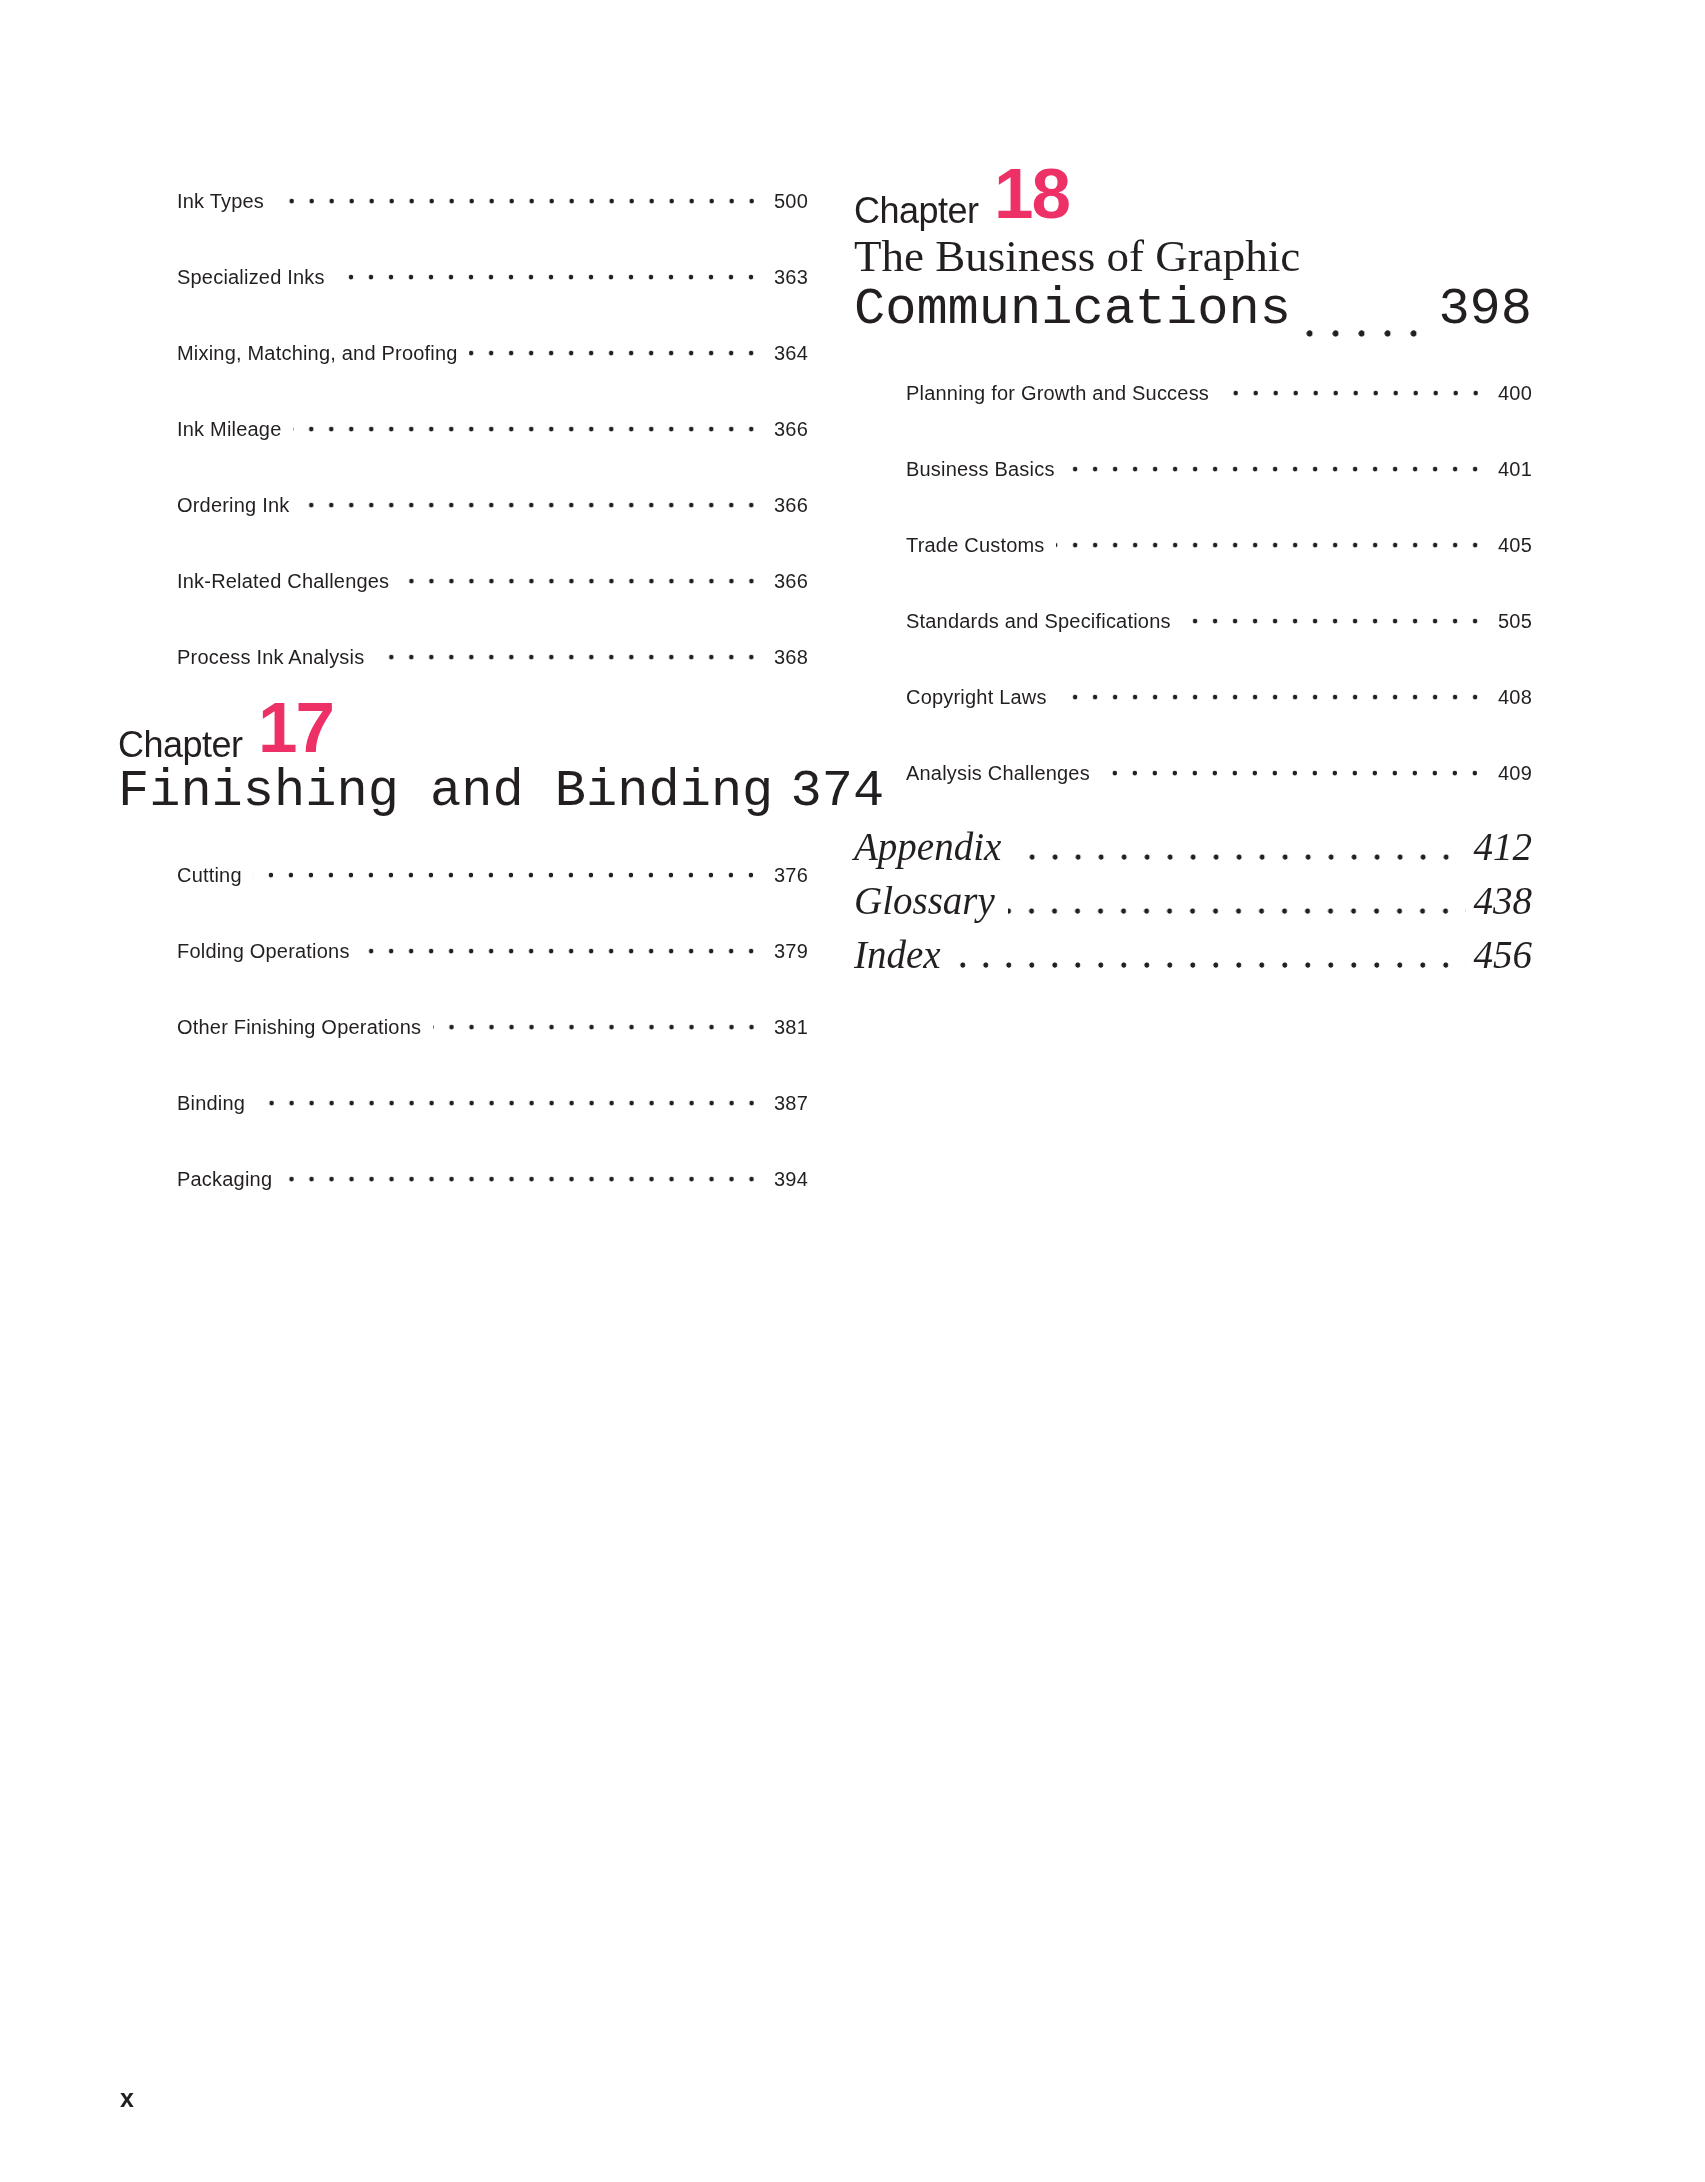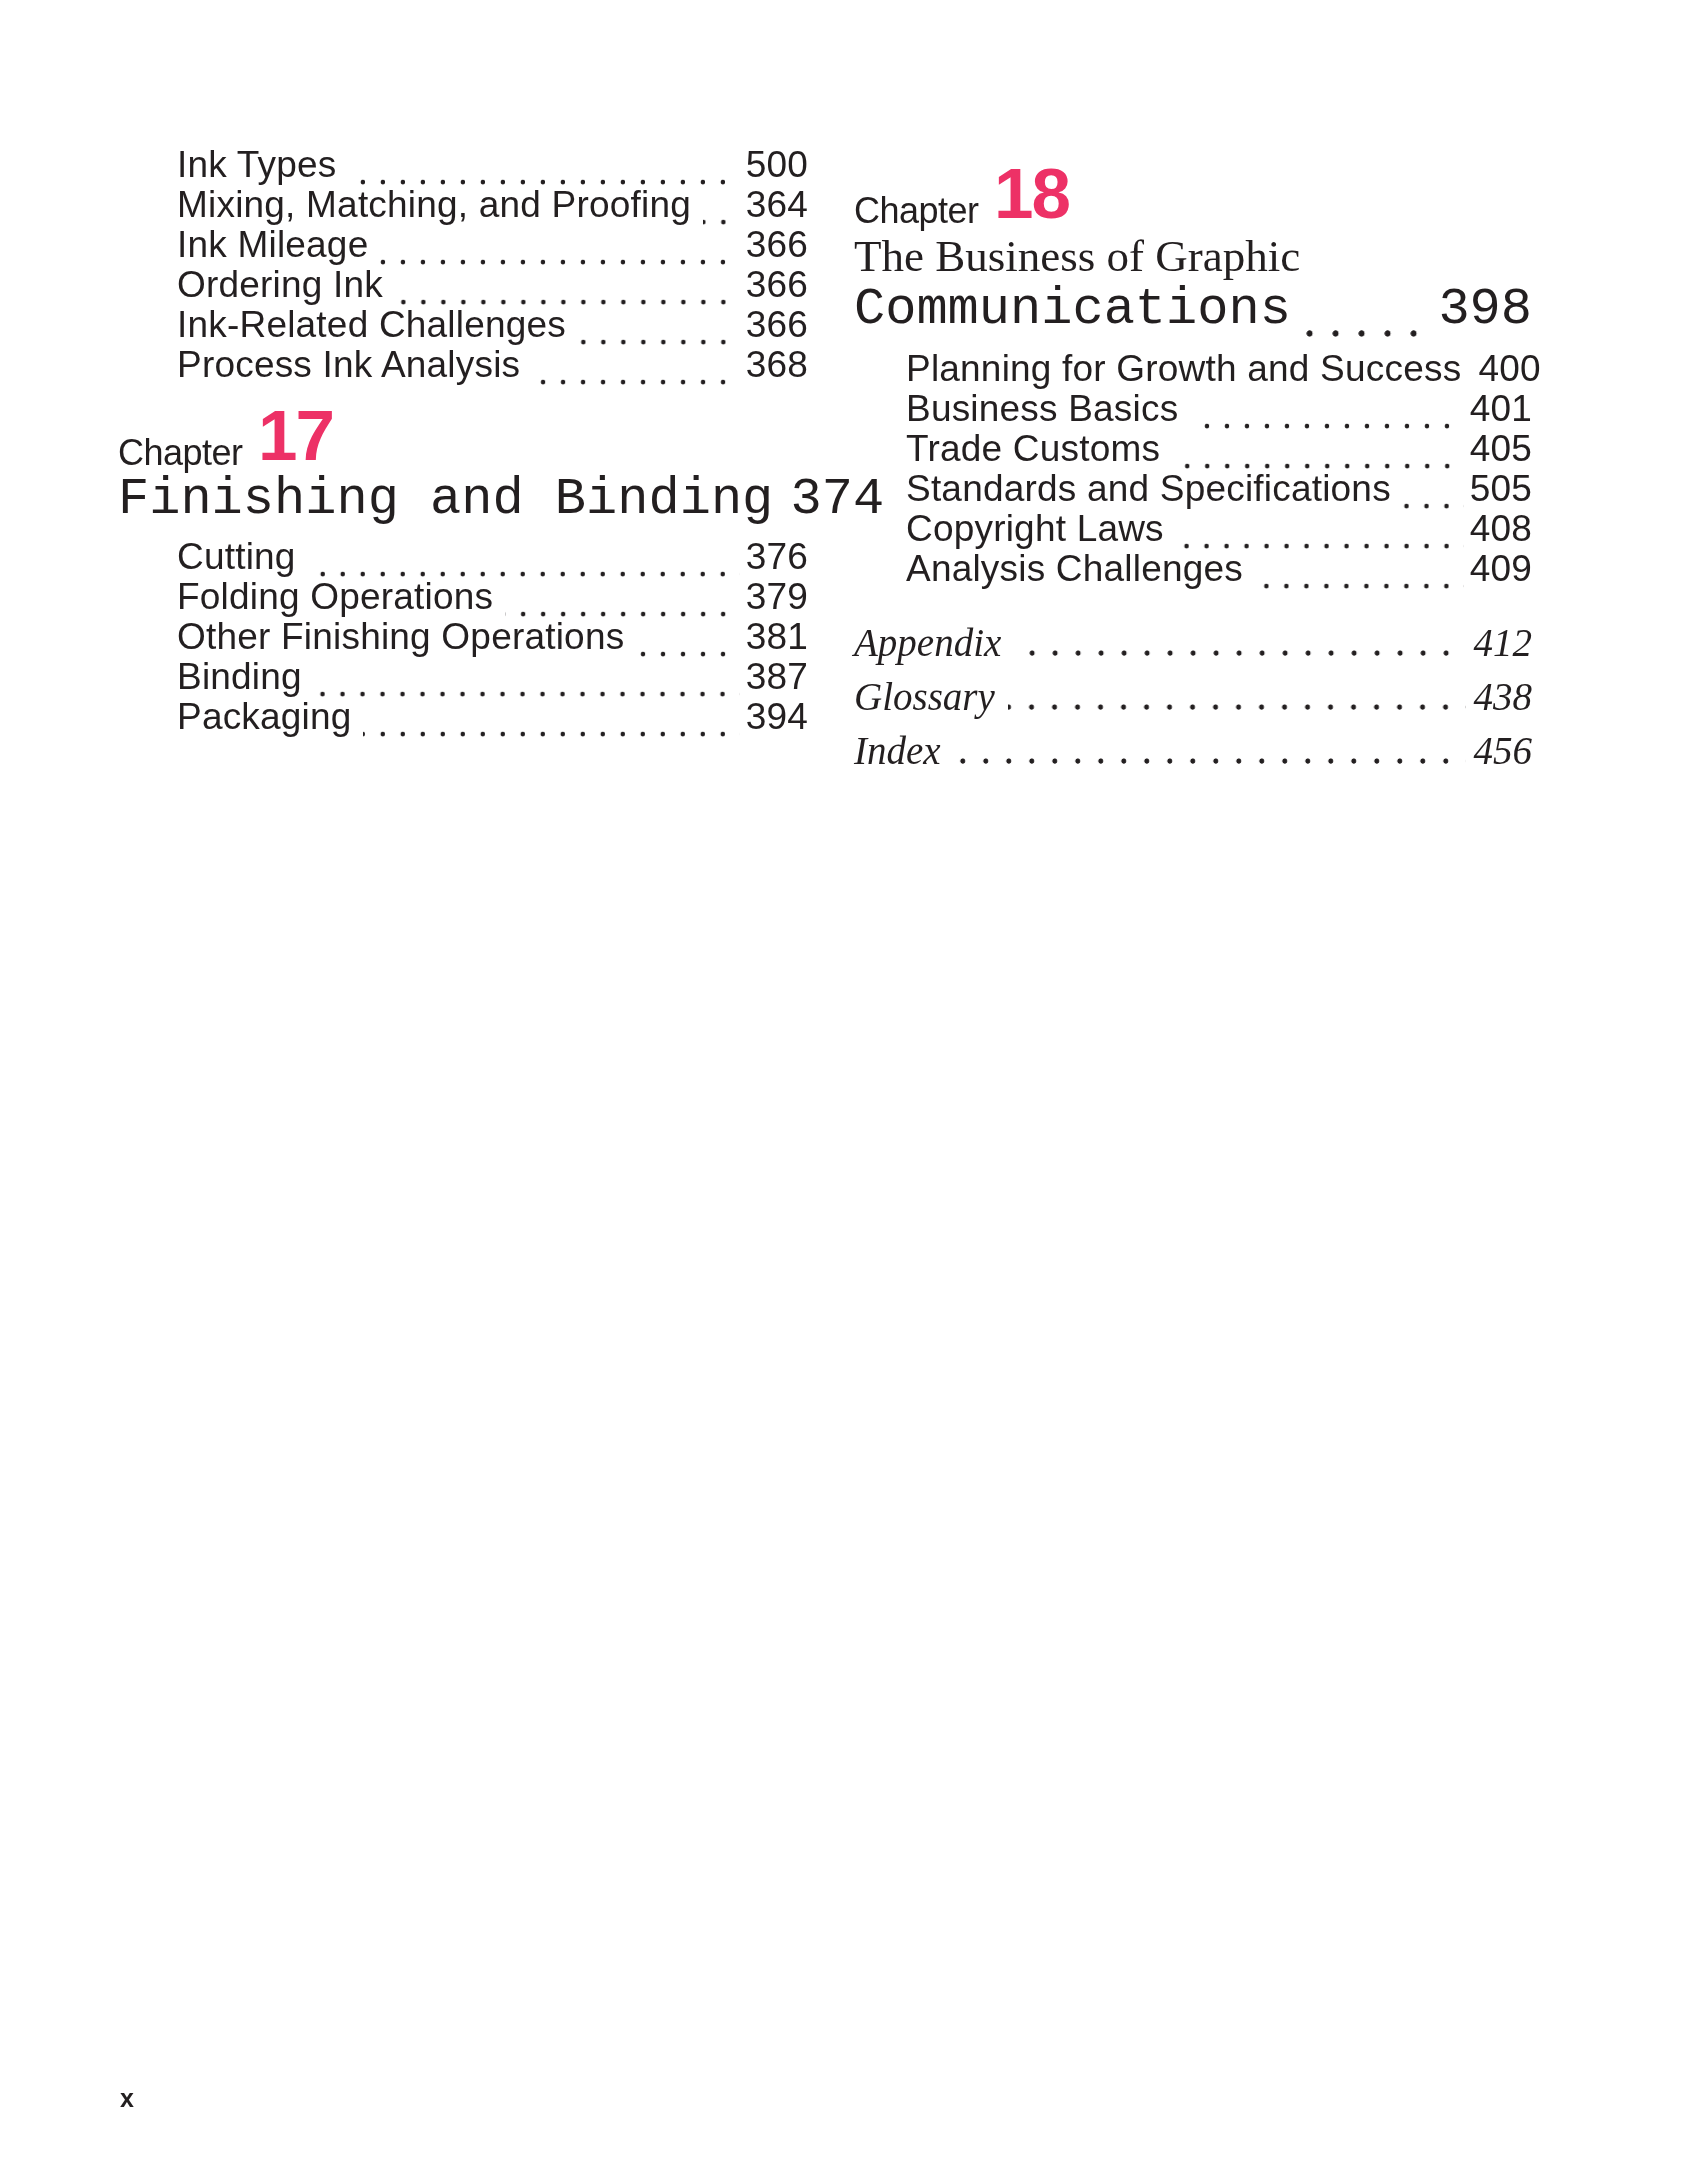--- a/index.html
+++ b/index.html
@@ -16,24 +16,25 @@
     overflow:hidden;
   }
   .page{position:absolute;inset:0;}
 
   .col{position:absolute;}
   .col-left{left:118px;top:145px;width:690px;}
   .col-right{left:854px;top:158px;width:678px;}
 
   
   .toc-row{
-    display:flex;align-items:flex-end;
+    display:flex;align-items:center;
     height:40px;
-    font-size:37px;
+    font-size:20px;
     letter-spacing:0.2px;
+    margin-top:36px;
   }
   .toc-row .lbl{line-height:40px;white-space:nowrap;}
   .toc-row .pg{line-height:40px;white-space:nowrap;}
   .indent-l{padding-left:59px;}
   .indent-r{padding-left:52px;}
 
   
   .leader{
     flex:1 1 auto;
     height:5.7px;
@@ -119,20 +120,25 @@
 <div class="page">
 
   <div class="col col-left">
 
     <div class="toc-row indent-l">
       <span class="lbl">Ink Types</span>
       <span class="leader"></span>
       <span class="pg">500</span>
     </div>
     <div class="toc-row indent-l">
+      <span class="lbl">Specialized Inks</span>
+      <span class="leader"></span>
+      <span class="pg">363</span>
+    </div>
+    <div class="toc-row indent-l">
       <span class="lbl">Mixing, Matching, and Proofing</span>
       <span class="leader"></span>
       <span class="pg">364</span>
     </div>
     <div class="toc-row indent-l">
       <span class="lbl">Ink Mileage</span>
       <span class="leader"></span>
       <span class="pg">366</span>
     </div>
     <div class="toc-row indent-l">

